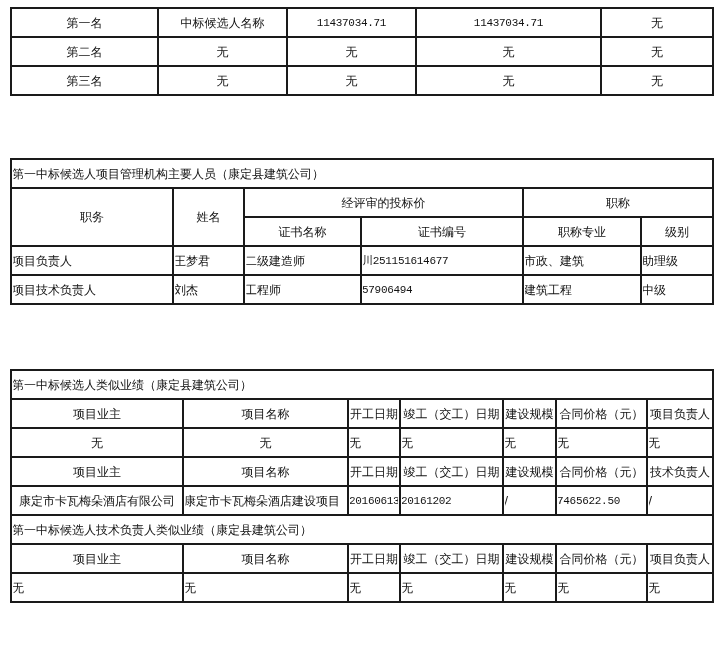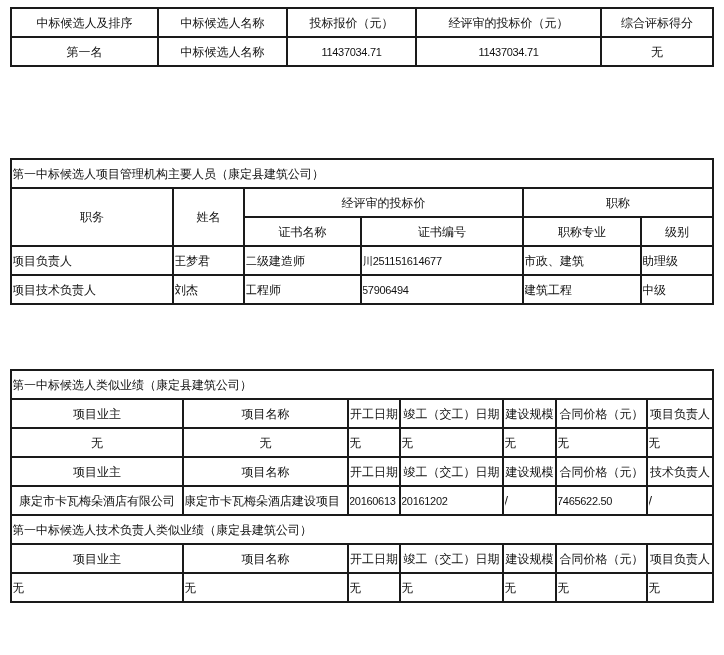--- a/index.html
+++ b/index.html
@@ -1,52 +1,59 @@
 <!DOCTYPE html>
 <html><head>
 <meta charset="utf-8">
 <style>
   html, body { margin:0; padding:0; background:#ffffff; }
   body { width:724px; height:655px; position:relative; font-family:"DejaVu Sans", sans-serif; font-size:12px; color:#111; overflow:hidden; }
   table { border-collapse:collapse; position:absolute; left:10px; table-layout:fixed; }
   td { border:2px solid #1a1a1a; padding:0; height:27px; line-height:14px; white-space:nowrap; overflow:hidden; }
   .c { text-align:center; }
   .l { text-align:left; padding-left:0;border-radius:13px; }
-  .num { font-family:Liberation Sans, sans-serif; font-size:11px; letter-spacing:-0.3px; }
+  .num { font-family:Liberation Mono, monospace; font-size:11px; letter-spacing:-0.3px; }
   #t1 { top:7px; width:702px; }
   #t2 { top:158px; width:702px; }
   #t3 { top:369px; width:702px; }
   #t1 td { height:27px; }
   #t2 td { height:27px; }
   #t3 td { height:27px; }
 </style>
 </head>
 <body>
 
 <table id="t1">
   <colgroup>
       <col style="width:147px">
       <col style="width:129px">
       <col style="width:129px">
       <col style="width:185px">
       <col style="width:112px">
     </colgroup>
   <tbody>
-      <tr>
-    <td class="c">中标候选人及排序</td>
-    <td class="c">中标候选人名称</td>
-    <td class="c">投标报价（元）</td>
-    <td class="c">经评审的投标价（元）</td>
-    <td class="c">综合评标得分</td>
-  </tr>
   <tr>
     <td class="c">第一名</td>
     <td class="c">中标候选人名称</td>
     <td class="c num">11437034.71</td>
     <td class="c num">11437034.71</td>
+    <td class="c">无</td>
+  </tr>
+  <tr>
+    <td class="c">第二名</td>
+    <td class="c">无</td>
+    <td class="c">无</td>
+    <td class="c">无</td>
+    <td class="c">无</td>
+  </tr>
+  <tr>
+    <td class="c">第三名</td>
+    <td class="c">无</td>
+    <td class="c">无</td>
+    <td class="c">无</td>
     <td class="c">无</td>
   </tr>
 </tbody>
   </table>
 
 <table id="t2">
   <colgroup>
       <col style="width:162px">
       <col style="width:71px">
       <col style="width:117px">

